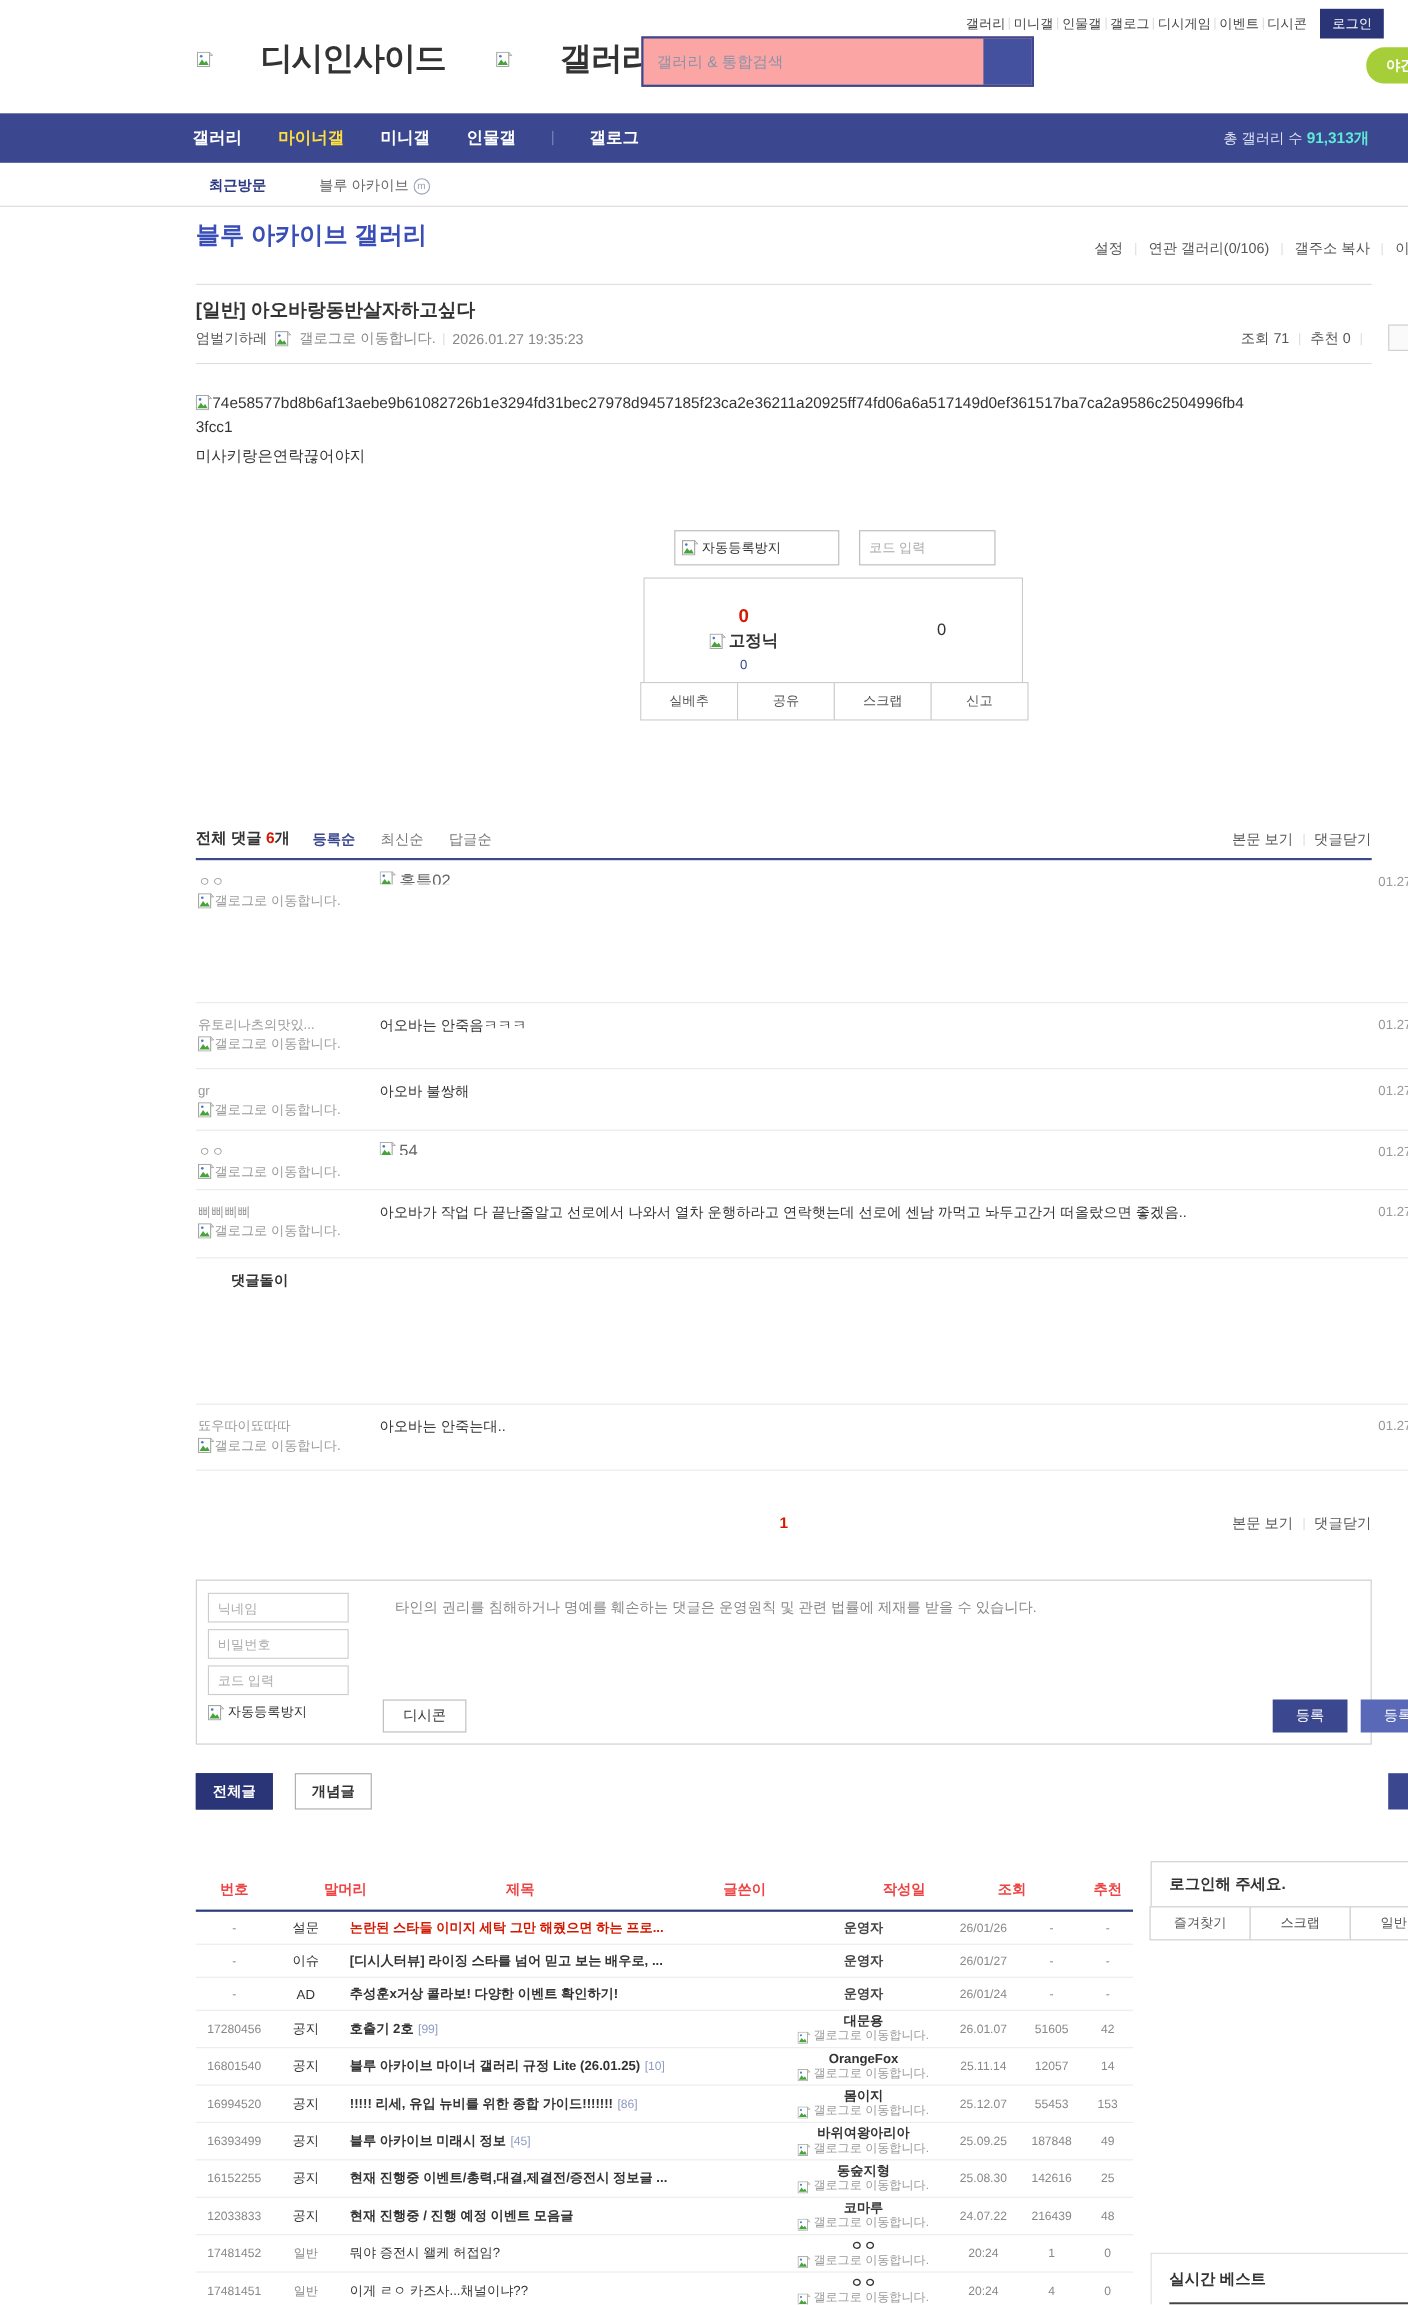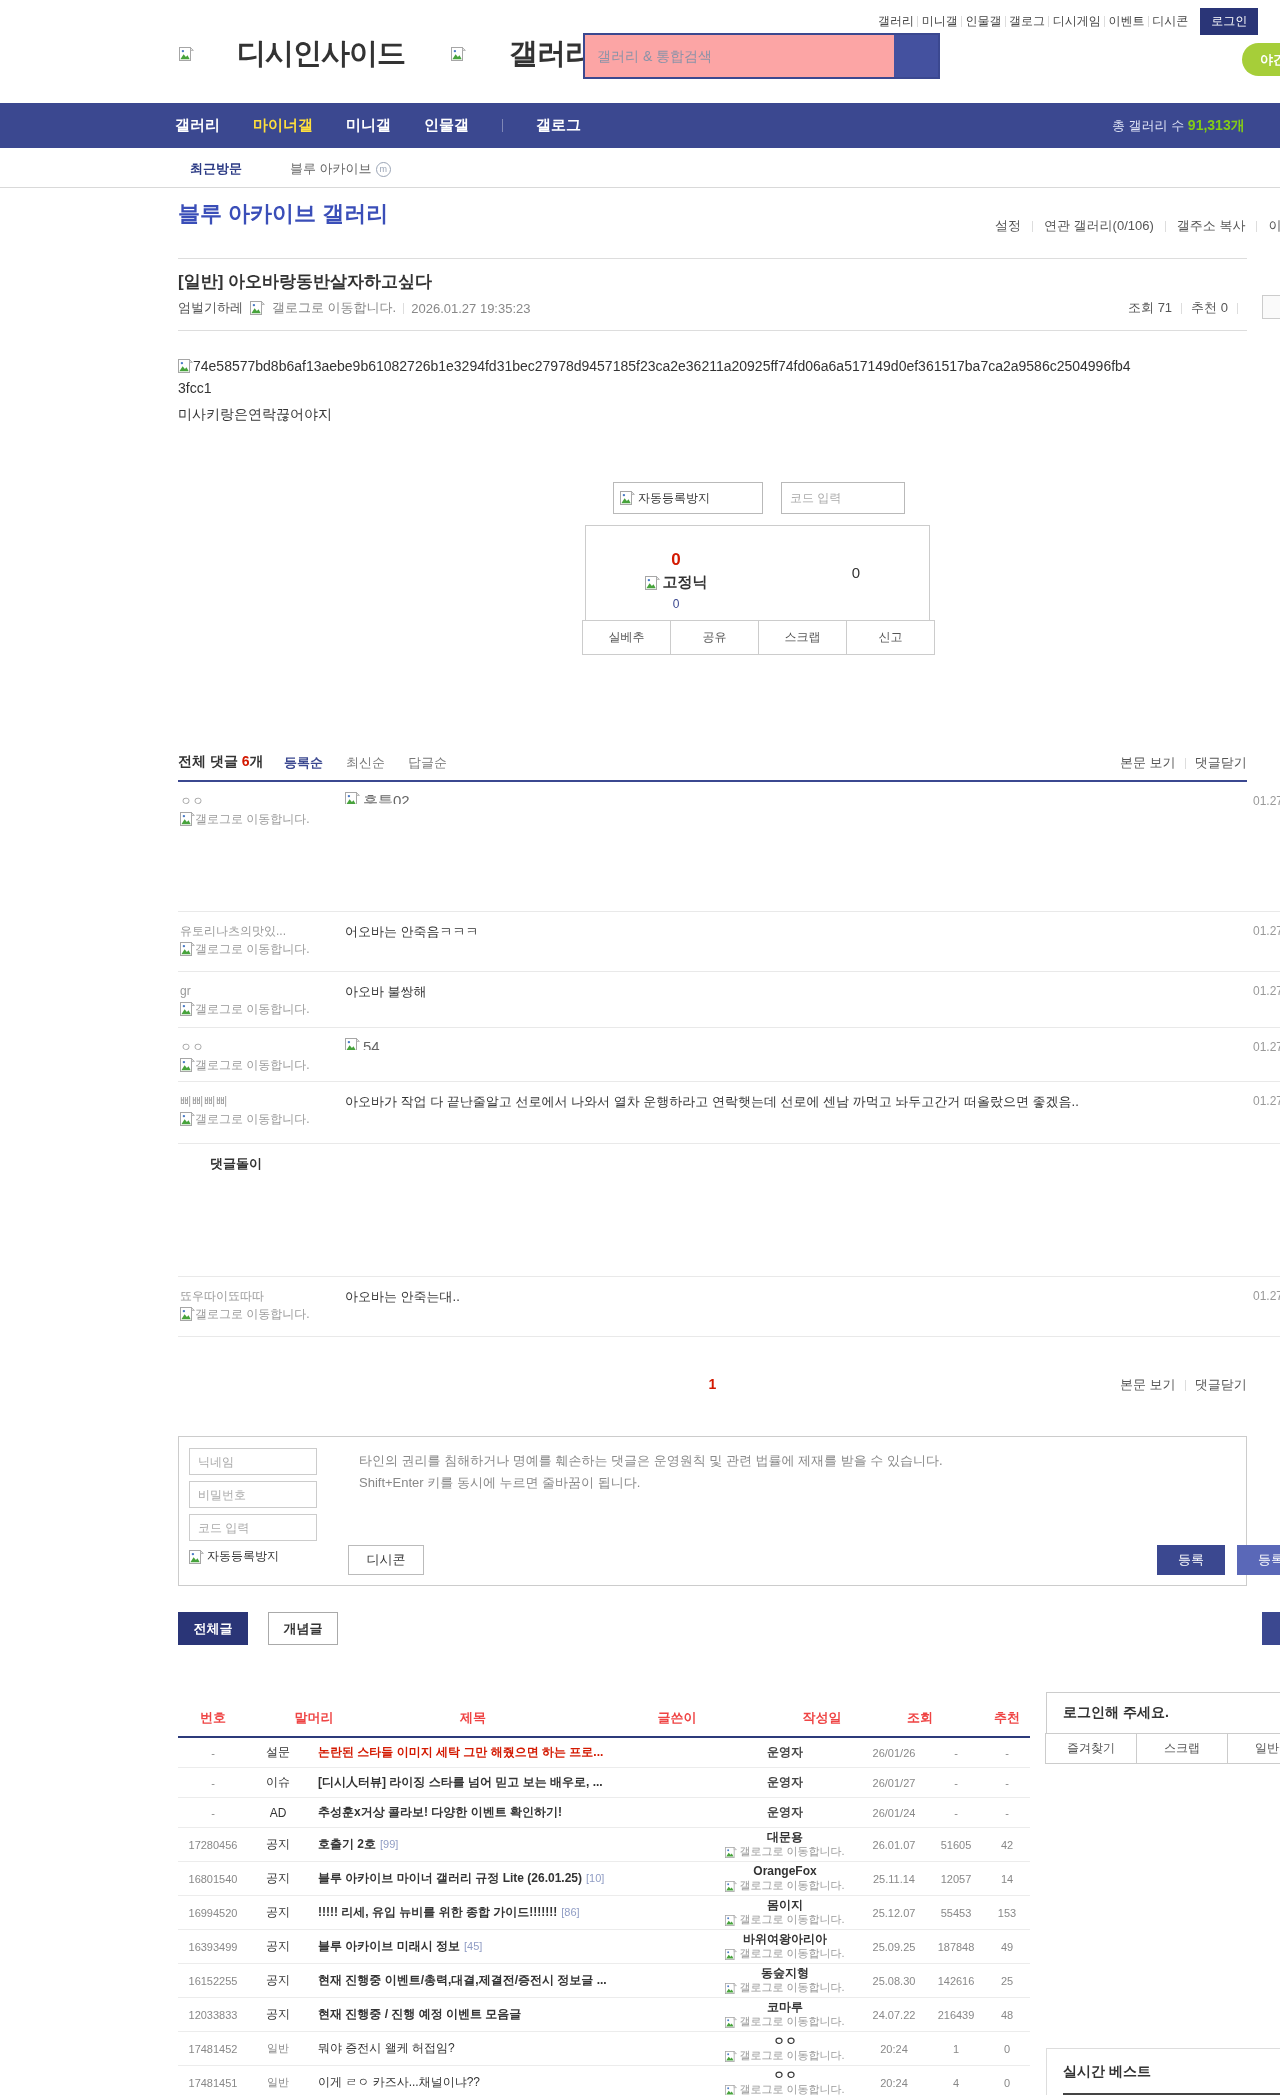--- a/index.html
+++ b/index.html
@@ -22,21 +22,21 @@
   .search input::placeholder{color:#8b93a8;}
   .search .sbtn{width:44px;background:#44519f;border:0;}
   .night{position:absolute;top:43px;left:1242px;height:33px;line-height:33px;padding:0 18px;border-radius:17px;background:#a6ce39;color:#fff;font-size:13px;font-weight:bold;white-space:nowrap;}
 
   
   .nav{position:absolute;top:103px;left:0;width:1345px;height:45px;background:#3b4890;}
   .nav .links{position:absolute;left:175px;top:0;height:45px;display:flex;align-items:center;gap:33px;font-size:15px;font-weight:bold;color:#fff;}
   .nav .links a.on{color:#ffdf3c;}
   .nav .nsep{width:1px;height:13px;background:rgba(255,255,255,.35);}
   .nav .total{position:absolute;left:1112px;top:14px;font-size:13px;color:#dfe3f5;white-space:nowrap;}
-  .nav .total b{color:#84cc16;font-size:14px;}
+  .nav .total b{color:#5eead4;font-size:14px;}
 
   
   .bc{position:absolute;top:148px;left:0;width:1345px;height:40px;border-bottom:1px solid #d9d9d9;box-sizing:border-box;}
   .bc .recent{position:absolute;left:190px;top:12px;font-size:13px;font-weight:bold;color:#2b3a84;}
   .bc .cur{position:absolute;left:290px;top:12px;font-size:13px;color:#666;display:flex;gap:4px;align-items:center;}
   .badge-m{display:inline-block;width:13px;height:13px;border:1px solid #9aa4b5;border-radius:50%;color:#9aa4b5;font-size:9px;line-height:13px;text-align:center;}
 
   
   .gtitle{position:absolute;top:199px;left:178px;font-size:22px;font-weight:bold;color:#3a4eb8;}
   .gmenu{position:absolute;top:217px;left:995px;display:flex;gap:11px;align-items:center;font-size:13px;color:#555;white-space:nowrap;}
@@ -383,21 +383,20 @@
               <rect x="0.5" y="0.5" width="11" height="13" fill="#fff" stroke="#a6a6a6"></rect>
               <path d="M11.5 0.5 L14.4 3.4 L11.5 3.4 Z" fill="#ececec" stroke="#a6a6a6" stroke-width="0.8"></path>
               <circle cx="3.9" cy="4.1" r="1.2" fill="#4a7ac6"></circle>
               <path d="M1.4 12.2 L4.6 7.2 L6.9 10 L8.5 8.3 L10.7 12.2 Z" fill="#47a33c"></path>
             </svg></span>
           <span>자동등록방지</span>
       </div>
     </div>
     <div class="cf-hint">
       <div>타인의 권리를 침해하거나 명예를 훼손하는 댓글은 운영원칙 및 관련 법률에 제재를 받을 수 있습니다.</div>
-      <div>Shift+Enter 키를 동시에 누르면 줄바꿈이 됩니다.</div>
     </div>
     <button class="dccon-btn">디시콘</button>
     <button class="submit">등록</button>
     <button class="submit2">등록</button>
   </div>
 
   <button class="tab-all">전체글</button>
   <button class="tab-best">개념글</button>
   <button class="write-cut"></button>
 

